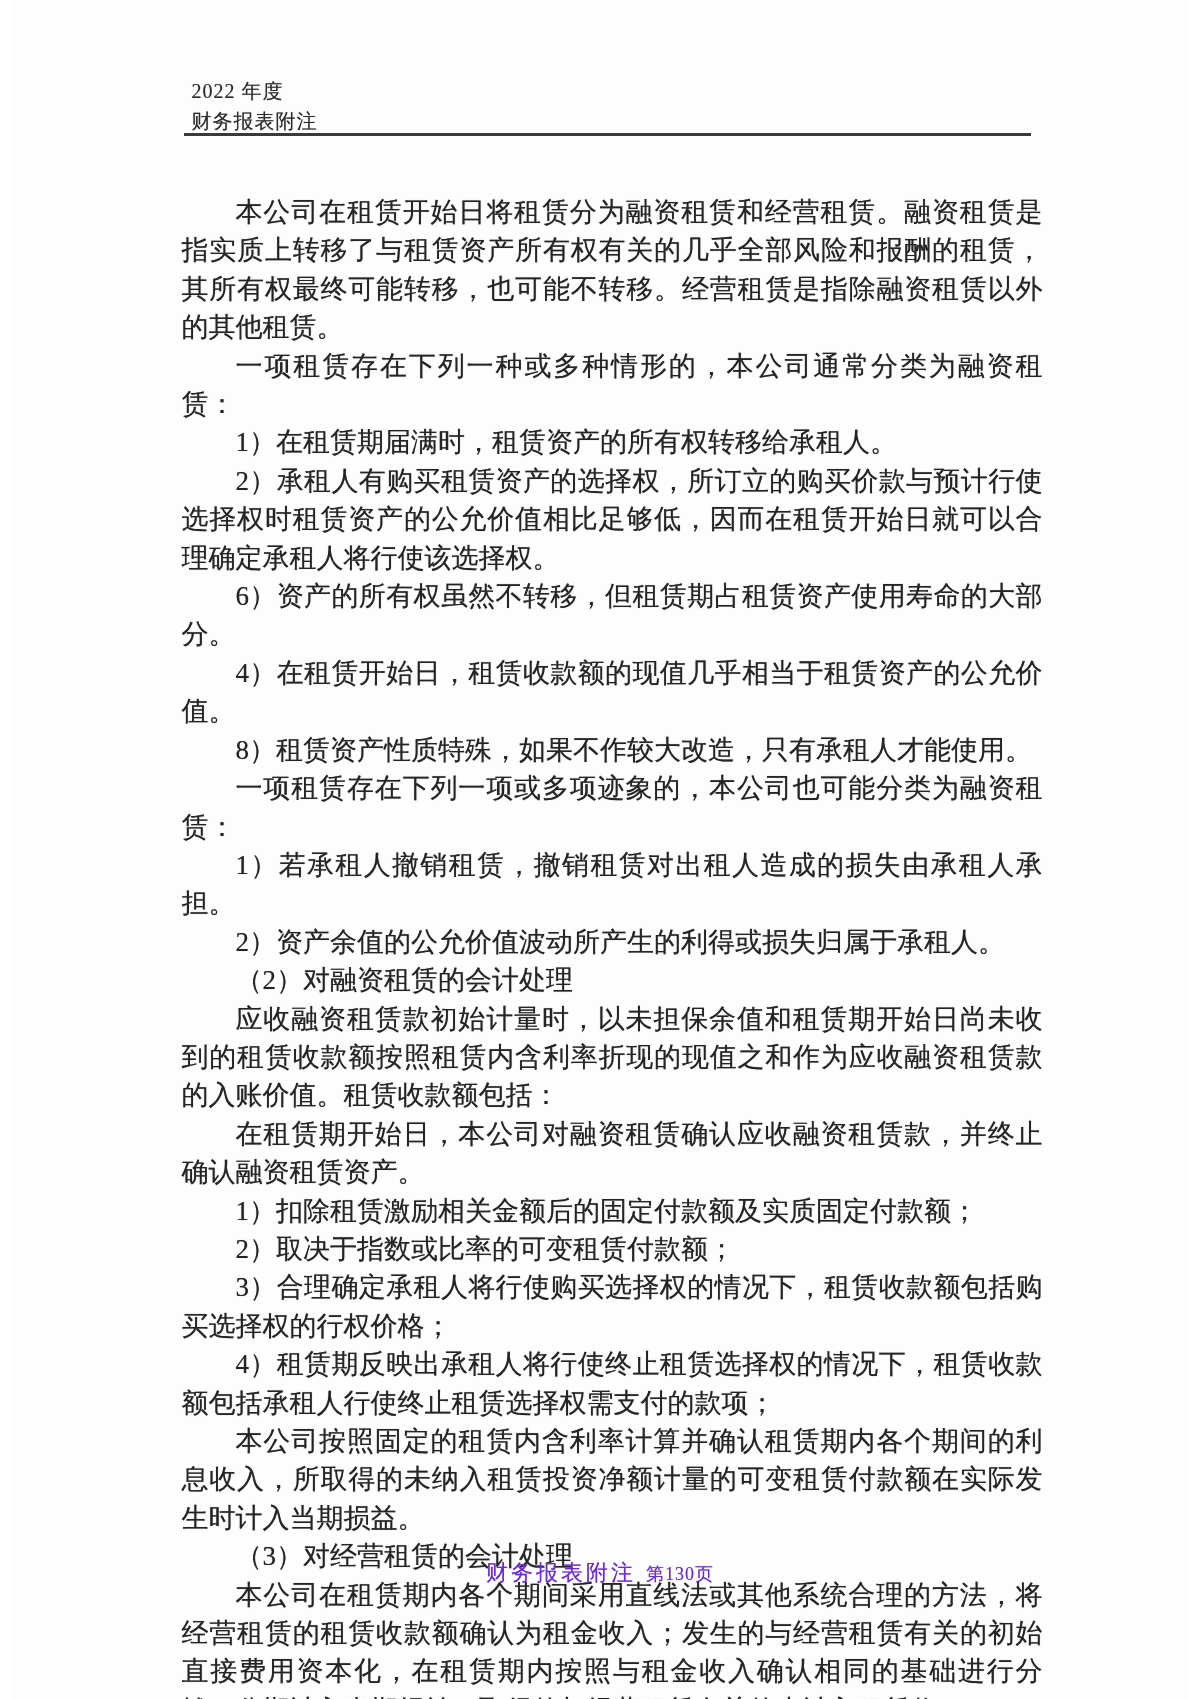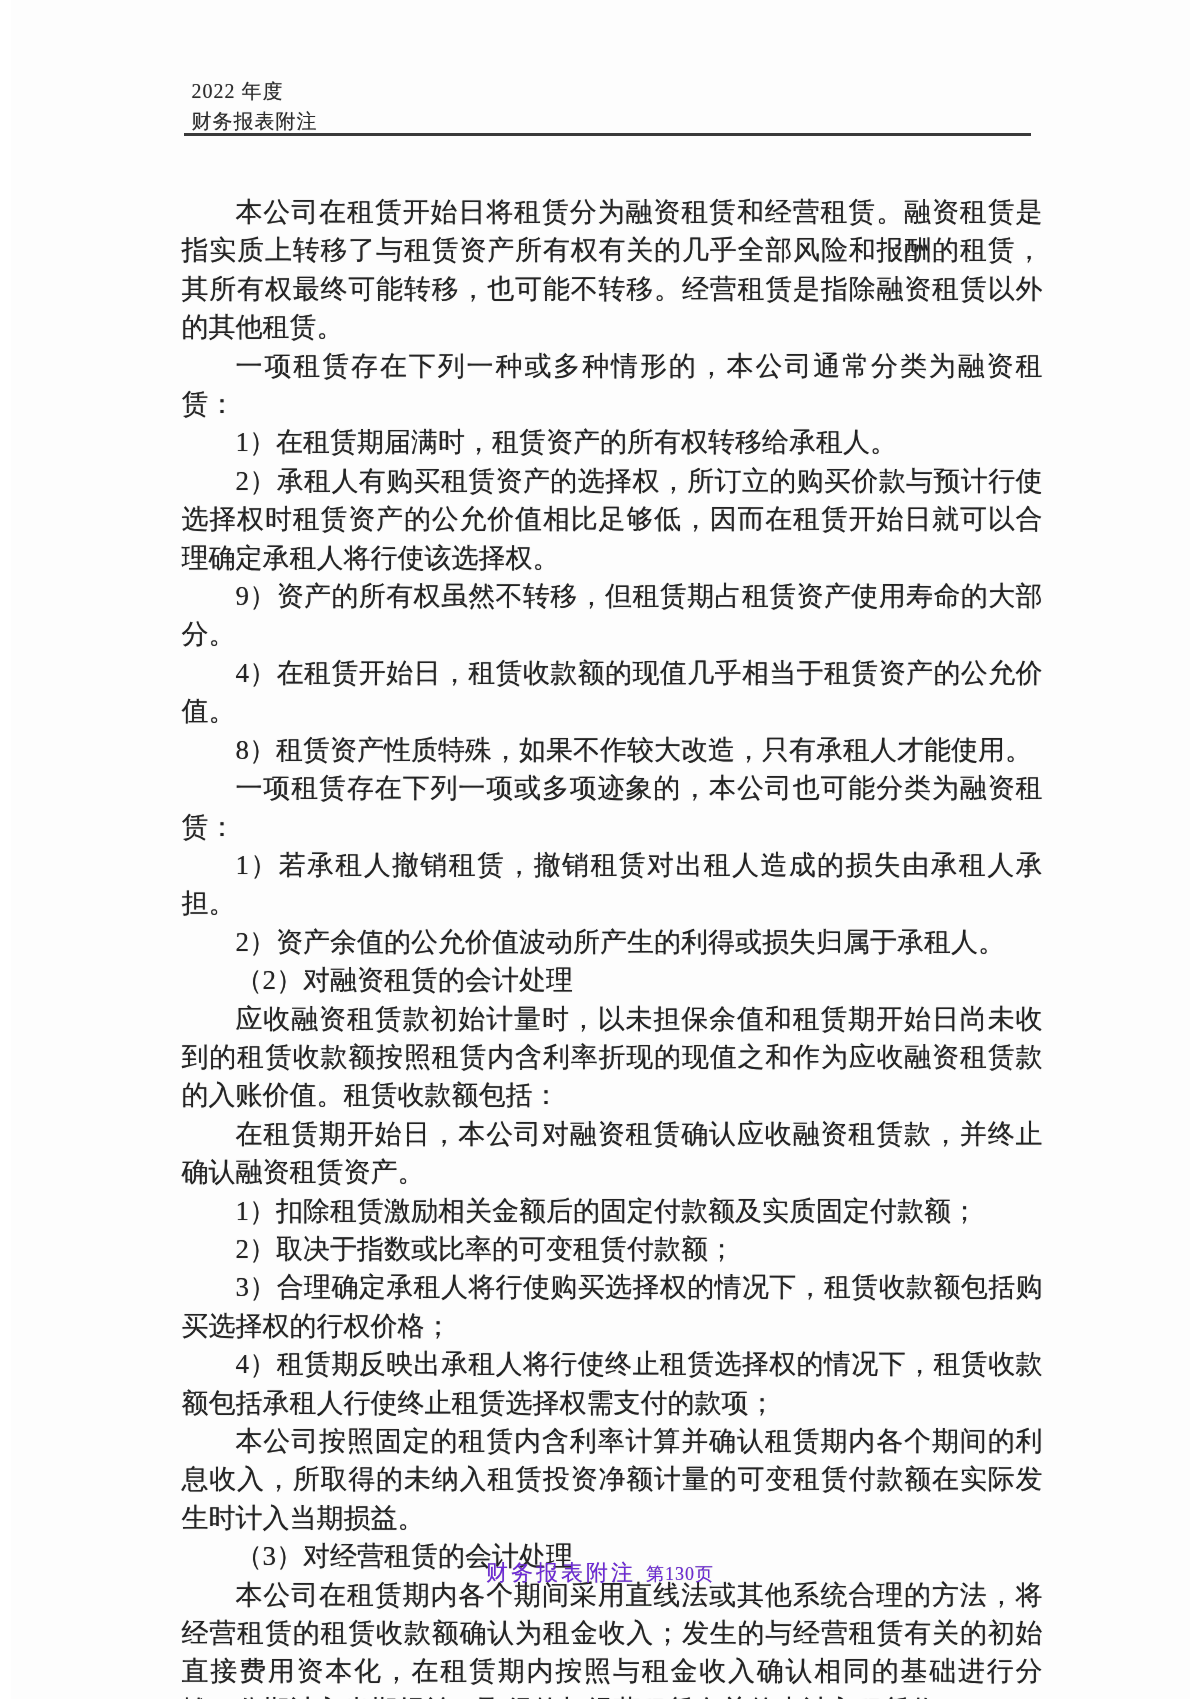--- a/index.html
+++ b/index.html
@@ -84,21 +84,21 @@
     <div>2022 年度</div>
     <div>财务报表附注</div>
   </div>
   <div class="header-rule"></div>
 
   <div class="content">
     <p>本公司在租赁开始日将租赁分为融资租赁和经营租赁。融资租赁是指实质上转移了与租赁资产所有权有关的几乎全部风险和报酬的租赁，其所有权最终可能转移，也可能不转移。经营租赁是指除融资租赁以外的其他租赁。</p>
     <p>一项租赁存在下列一种或多种情形的，本公司通常分类为融资租赁：</p>
     <p>1）在租赁期届满时，租赁资产的所有权转移给承租人。</p>
     <p>2）承租人有购买租赁资产的选择权，所订立的购买价款与预计行使选择权时租赁资产的公允价值相比足够低，因而在租赁开始日就可以合理确定承租人将行使该选择权。</p>
-    <p>9）资产的所有权虽然不转移，但租赁期占租赁资产使用寿命的大部分。</p>
+    <p>6）资产的所有权虽然不转移，但租赁期占租赁资产使用寿命的大部分。</p>
     <p>4）在租赁开始日，租赁收款额的现值几乎相当于租赁资产的公允价值。</p>
     <p>8）租赁资产性质特殊，如果不作较大改造，只有承租人才能使用。</p>
     <p>一项租赁存在下列一项或多项迹象的，本公司也可能分类为融资租赁：</p>
     <p>1）若承租人撤销租赁，撤销租赁对出租人造成的损失由承租人承担。</p>
     <p>2）资产余值的公允价值波动所产生的利得或损失归属于承租人。</p>
     <p>（2）对融资租赁的会计处理</p>
     <p>应收融资租赁款初始计量时，以未担保余值和租赁期开始日尚未收到的租赁收款额按照租赁内含利率折现的现值之和作为应收融资租赁款的入账价值。租赁收款额包括：</p>
     <p>在租赁期开始日，本公司对融资租赁确认应收融资租赁款，并终止确认融资租赁资产。</p>
     <p>1）扣除租赁激励相关金额后的固定付款额及实质固定付款额；</p>
     <p>2）取决于指数或比率的可变租赁付款额；</p>

